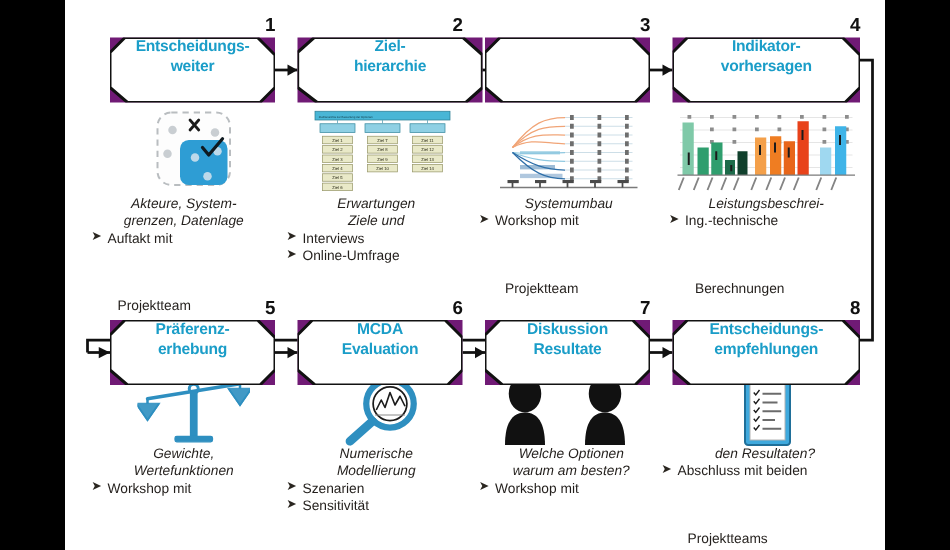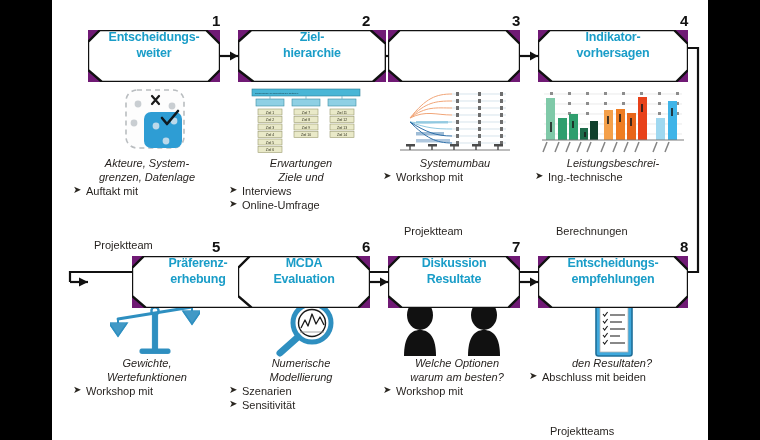--- a/index.html
+++ b/index.html
@@ -307,21 +307,21 @@
       <span class="bul"><span class="ar">➤</span><span>Workshop mit</span></span>
       <span class="bul cont"><span>Projektteam</span></span>
     </div>
 
     <div class="cap" style="left:482px;top:156px;width:158px;">
       <span class="it">Leistungsbeschrei-</span>
       <span class="bul"><span class="ar">➤</span><span>Ing.-technische</span></span>
       <span class="bul cont"><span>Berechnungen</span></span>
     </div>
 
-    <div class="box" style="left:36px;top:256px;width:132px;height:52px;margin-left:44px;">
+    <div class="box" style="left:36px;top:256px;width:132px;height:52px;">
       <svg class="frame" viewBox="0 0 132 52" preserveAspectRatio="none">
         <polygon points="0,12 12,0 118,0 132,14 132,40 120,52 14,52 0,40" fill="#ffffff" stroke="#111" stroke-width="2.4"></polygon>
       </svg>
       <span class="bx-lbl">
         <span>Präferenz-</span><br>
         <span>erhebung</span>
       </span>
     </div>
     <div class="num" style="left:160px;top:238px;">5</div>
 

